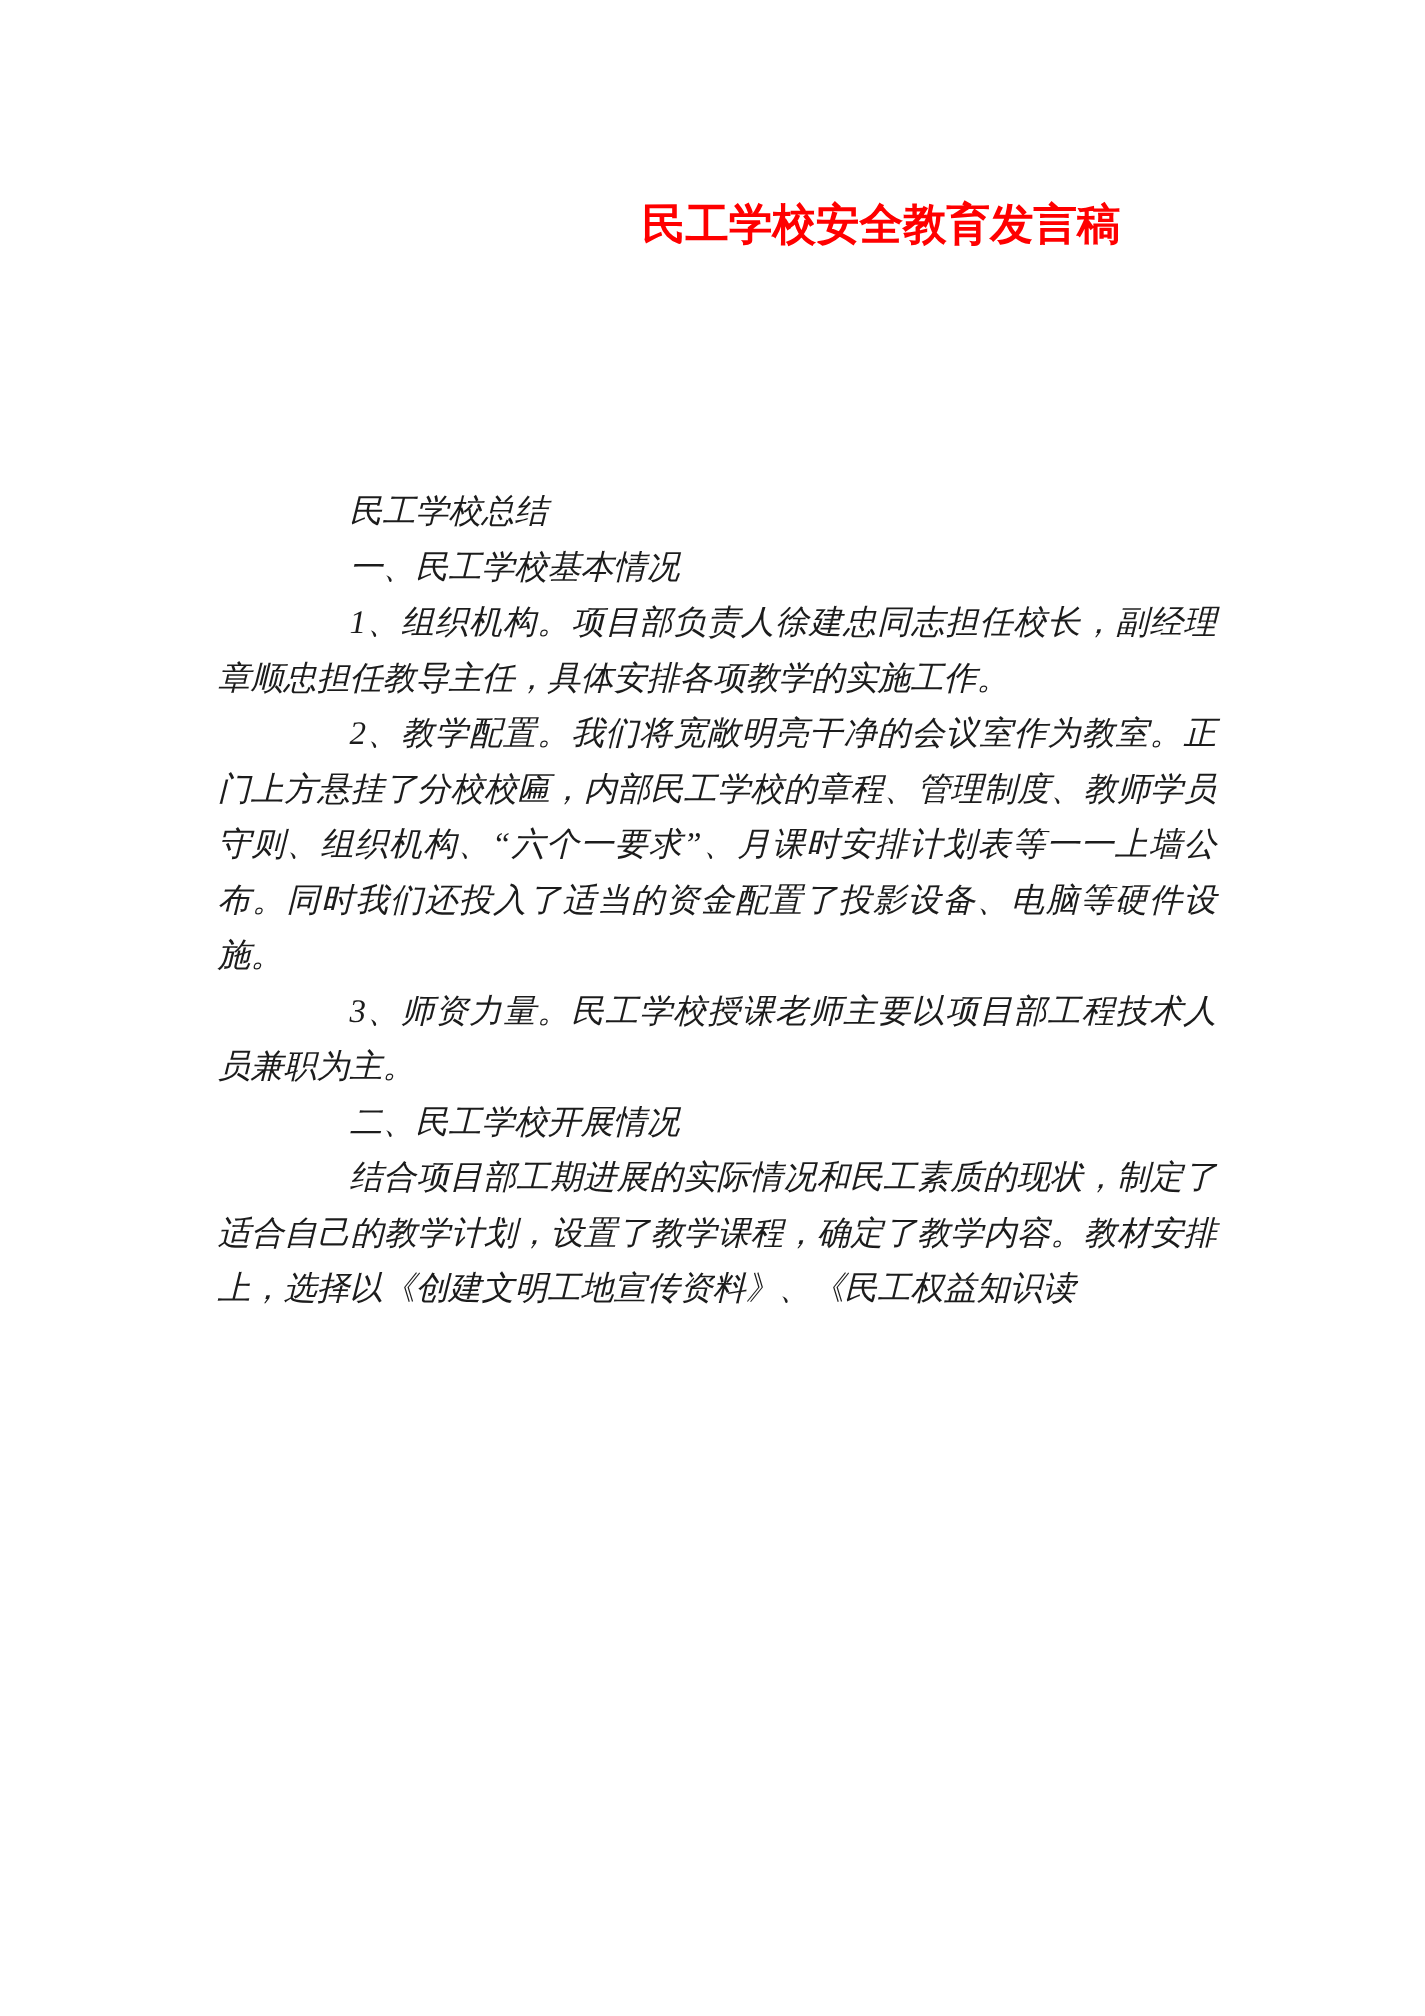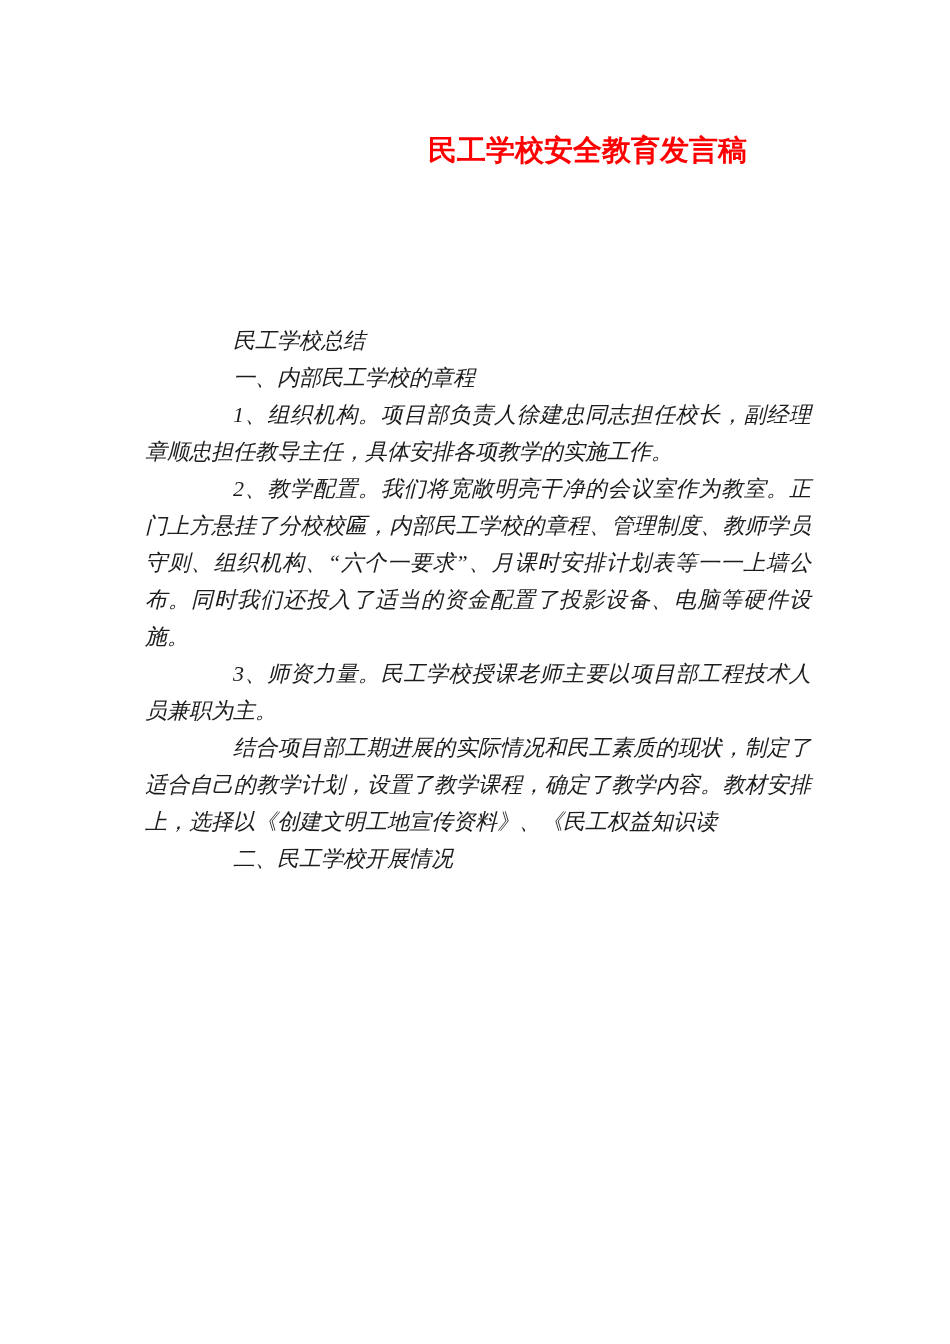--- a/index.html
+++ b/index.html
@@ -57,22 +57,22 @@
 </style>
 </head>
 <body>
 
 <div class="page">
 
   <h1 class="doc-title">民工学校安全教育发言稿</h1>
 
   <div class="doc-body">
     <p>民工学校总结</p>
-    <p>一、内部民工学校的章程</p>
+    <p>一、民工学校基本情况</p>
     <p>1、组织机构。项目部负责人徐建忠同志担任校长，副经理章顺忠担任教导主任，具体安排各项教学的实施工作。</p>
     <p>2、教学配置。我们将宽敞明亮干净的会议室作为教室。正门上方悬挂了分校校匾，内部民工学校的章程、管理制度、教师学员守则、组织机构、“六个一要求”、月课时安排计划表等一一上墙公布。同时我们还投入了适当的资金配置了投影设备、电脑等硬件设施。</p>
     <p>3、师资力量。民工学校授课老师主要以项目部工程技术人员兼职为主。</p>
+    <p>二、民工学校开展情况</p>
     <p>结合项目部工期进展的实际情况和民工素质的现状，制定了适合自己的教学计划，设置了教学课程，确定了教学内容。教材安排上，选择以《创建文明工地宣传资料》、《民工权益知识读</p>
-    <p>二、民工学校开展情况</p>
   </div>
 
 
 </div>
 
 </body></html>

